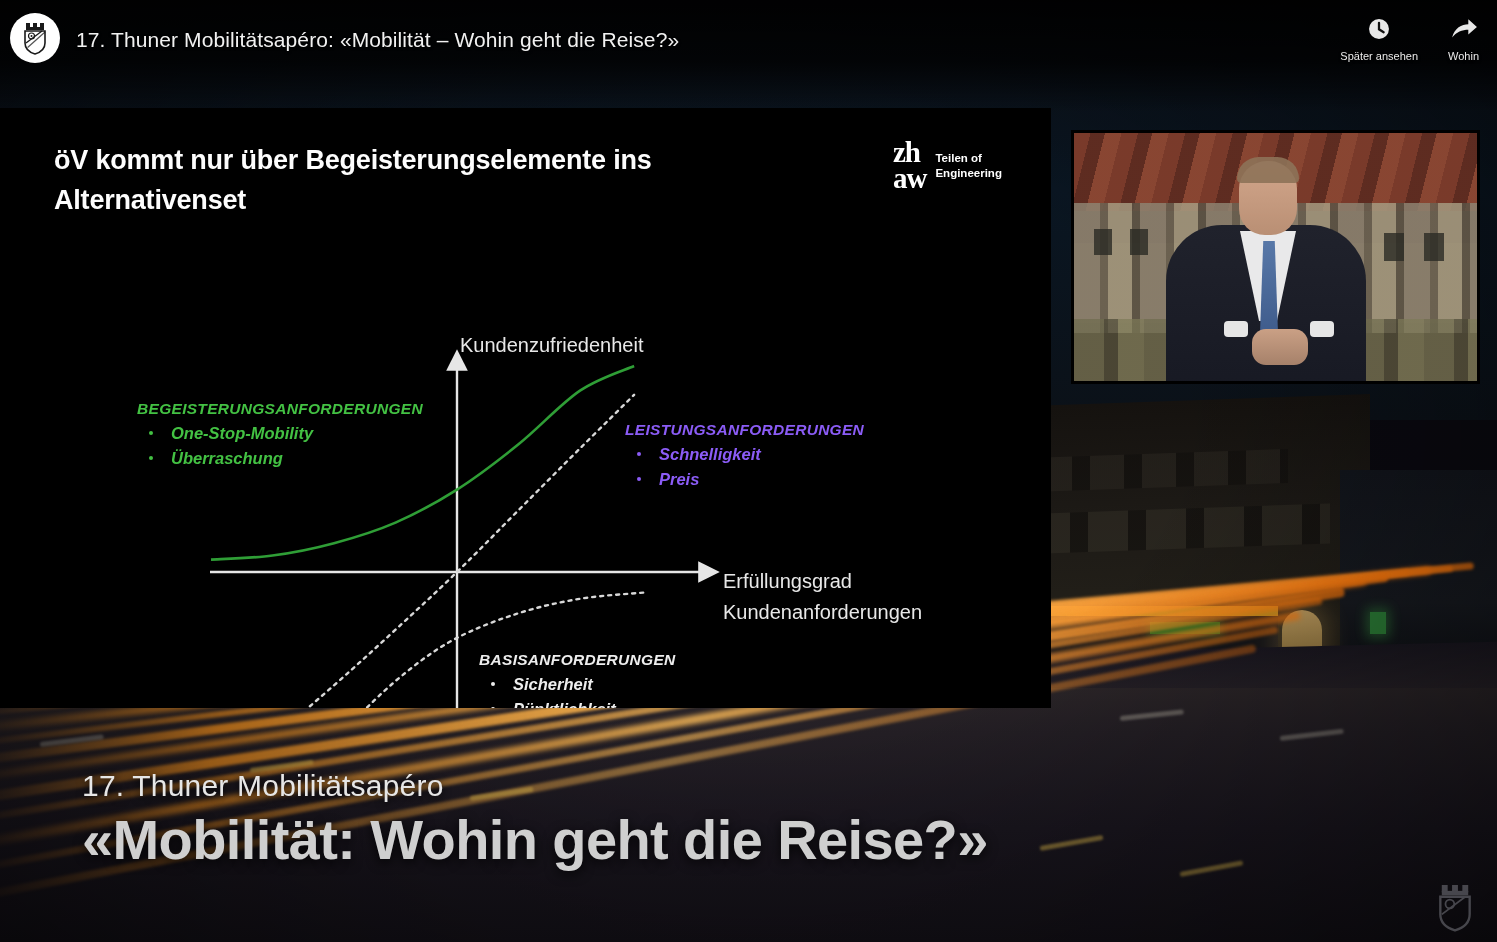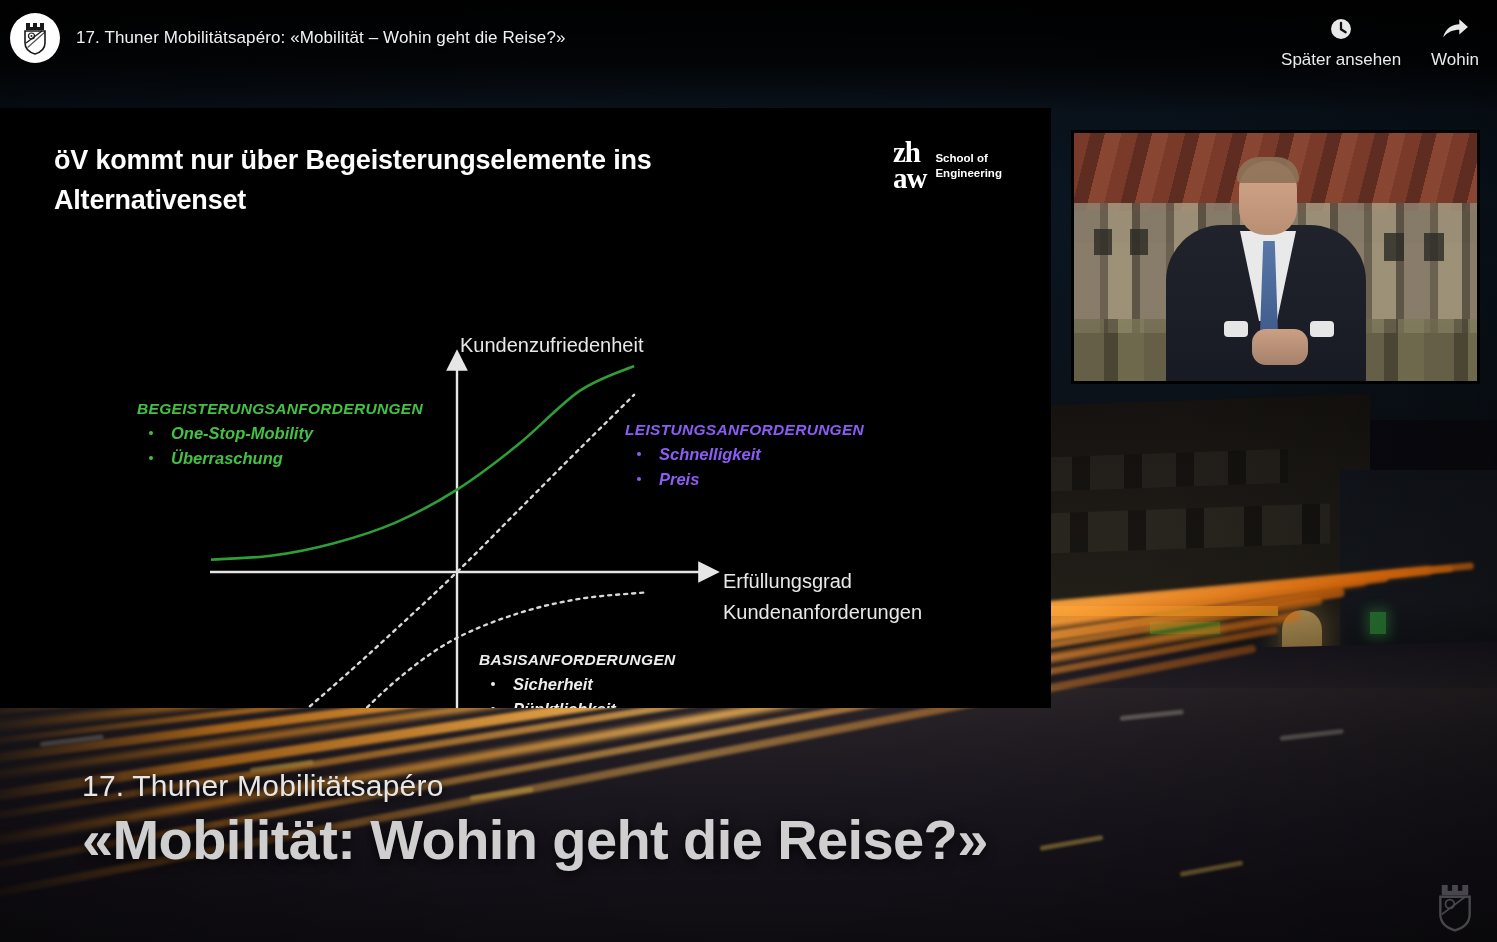--- a/index.html
+++ b/index.html
@@ -99,31 +99,31 @@
     background: linear-gradient(180deg, rgba(0,0,0,.92) 0%, rgba(0,0,0,.75) 55%, rgba(0,0,0,0) 100%);
   }
   .header { position: absolute; left: 0; top: 0; width: 100%; height: 95px; }
   .brand-badge {
     position: absolute; left: 10px; top: 13px; width: 50px; height: 50px;
     background: #fff; border-radius: 50%;
     display: flex; align-items: center; justify-content: center;
   }
   .video-title {
     position: absolute; left: 76px; top: 28px;
-    color: #f1f1f1; font-size: 17px; font-weight: 400; letter-spacing: .1px;
+    color: #f1f1f1; font-size: 21px; font-weight: 400; letter-spacing: .1px;
     text-shadow: 0 1px 3px rgba(0,0,0,.9); white-space: nowrap;
   }
   .top-actions {
     position: absolute; right: 18px; top: 14px;
     display: flex; gap: 30px; align-items: flex-start;
   }
   .action { display: flex; flex-direction: column; align-items: center; cursor: pointer; }
   .action .glyph { height: 30px; display: flex; align-items: center; justify-content: center; }
   .action .lbl {
-    margin-top: 6px; color: #eaeaea; font-size: 17px; font-weight: 400;
+    margin-top: 6px; color: #eaeaea; font-size: 11px; font-weight: 400;
     text-shadow: 0 1px 3px rgba(0,0,0,.9); white-space: nowrap;
   }
 
   
   .slide {
     position: absolute; left: 0; top: 108px; width: 1051px; height: 600px;
     background: #000; overflow: hidden;
   }
   .slide-title {
     position: absolute; left: 54px; top: 33px; width: 740px;
@@ -327,21 +327,21 @@
   <div class="slide">
 
     <div class="slide-title">öV kommt nur über Begeisterungselemente ins Alternativenset</div>
 
     <div class="zhaw">
       <div class="zhaw-mark">
         <div>zh</div>
         <div>aw</div>
       </div>
       <div class="zhaw-sub">
-        <div>School of</div>
+        <div>Teilen of</div>
         <div>Engineering</div>
       </div>
     </div>
 
     <svg class="kano" viewBox="0 0 1051 600">
       <defs>
         <marker id="ah" markerWidth="9" markerHeight="9" refX="2" refY="4.5" orient="auto">
           <path d="M0,0 L9,4.5 L0,9 Z" fill="#e6e6e6"></path>
         </marker>
       </defs>

